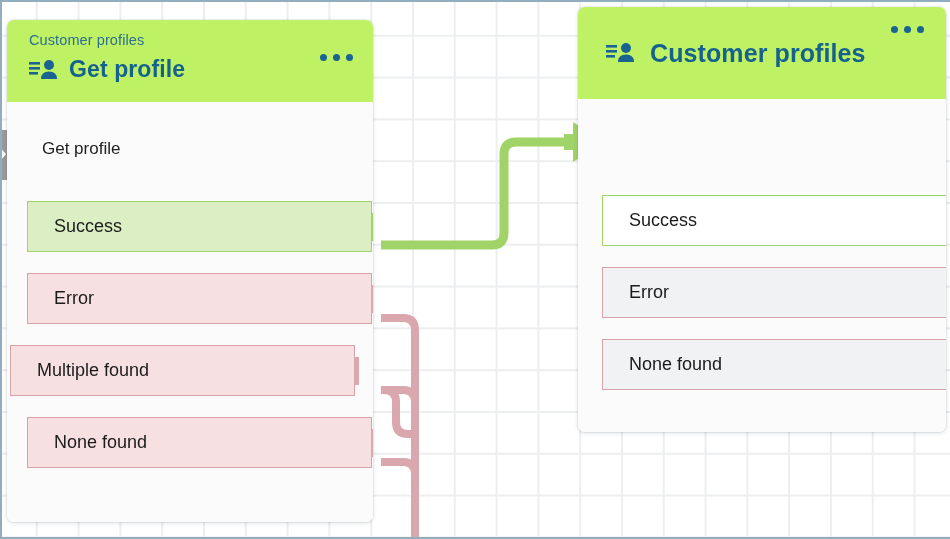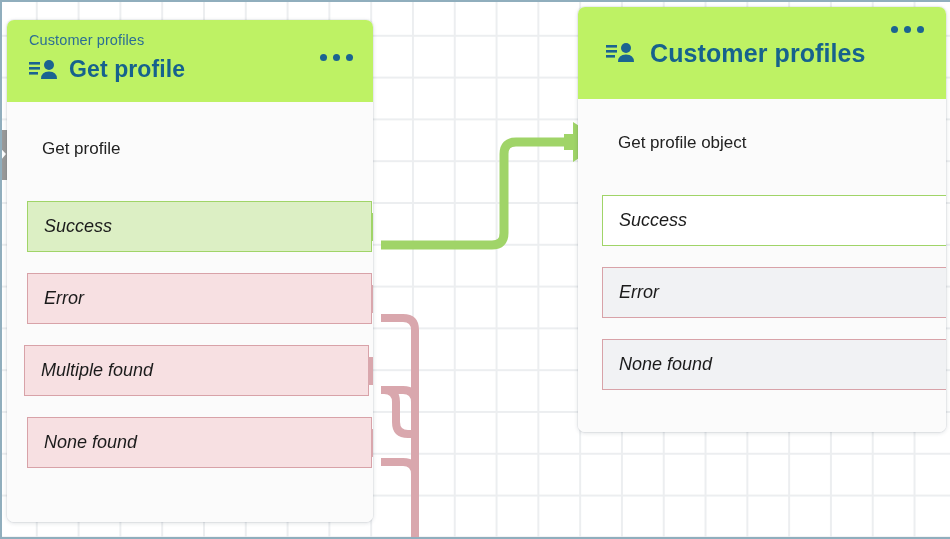--- a/index.html
+++ b/index.html
@@ -101,21 +101,21 @@
 
   
   .row {
     position: relative;
     box-sizing: border-box;
     display: flex;
     align-items: center;
     font-size: 18px;
     color: #1b1b1b;
   }
-  .row .row-text { padding-left: 16px; font-style: italic; }
+  .row .row-text { padding-left: 26px; }
 
   .row.success-filled {
     background: #dcefc4;
     border: 1.5px solid #a0d468;
   }
   .row.success-outline {
     background: #ffffff;
     border: 1.5px solid #a0d468;
   }
   .row.error {
@@ -207,21 +207,21 @@
         </span>
       </div>
 
       <div class="row error" style="left:20px; top:171px; width:345px; height:51px; position:absolute;">
         <span class="row-text">Error</span>
         <span class="port pink">
           <span class="bar"></span>
         </span>
       </div>
 
-      <div class="row error" style="left:17px; top:243px; width:345px; height:51px; position:absolute;align-items:center;">
+      <div class="row error" style="left:3px; top:243px; width:345px; height:51px; position:absolute;align-items:center;">
         <span class="row-text">Multiple found</span>
         <span class="port pink">
           <span class="bar"></span>
         </span>
       </div>
 
       <div class="row error" style="left:20px; top:315px; width:345px; height:51px; position:absolute;">
         <span class="row-text">None found</span>
         <span class="port pink">
           <span class="bar"></span>
@@ -248,21 +248,20 @@
 
       <div class="kebab" style="right:22px; top:19px;">
         <span></span>
           <span></span>
           <span></span>
       </div>
     </div>
 
     <div class="node-body" style="height:333px; position:relative;">
 
-      <div class="step-label" style="position:absolute; left:40px; top:34px;">Get profile object</div>
 
       <div class="row success-outline" style="left:24px; top:96px; width:345px; height:51px; position:absolute;">
         <span class="row-text">Success</span>
 
       </div>
 
       <div class="row error-muted" style="left:24px; top:168px; width:345px; height:51px; position:absolute;">
         <span class="row-text">Error</span>
 
       </div>

